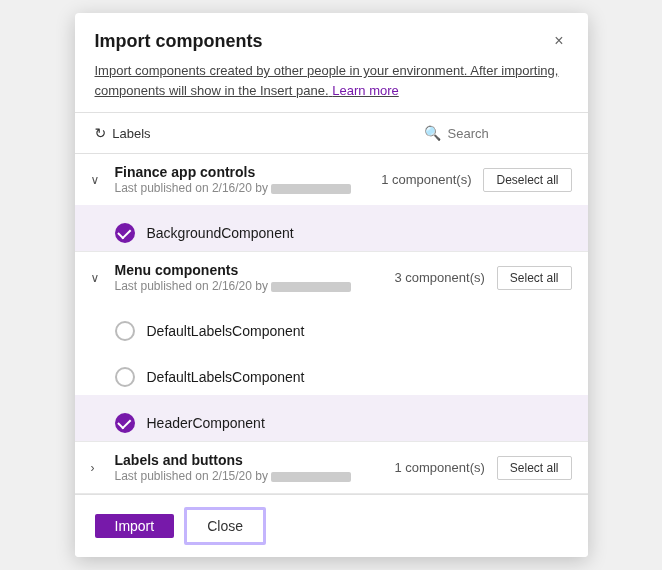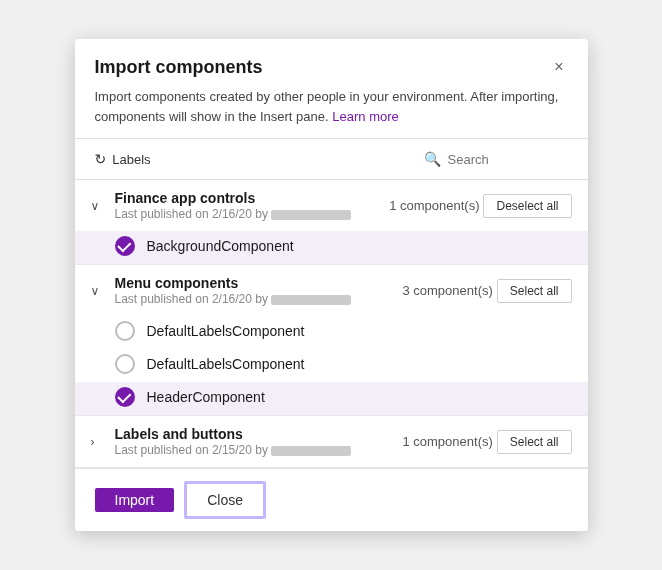--- a/index.html
+++ b/index.html
@@ -36,20 +36,21 @@
       background: none;
       border: none;
       padding: 4px;
       line-height: 1;
     }
     .dialog-desc {
       padding: 0 20px 12px 20px;
       font-size: 13px;
       color: #444;
       line-height: 1.5;
+      text-decoration: underline;
     }
     .dialog-desc a {
       color: #7719aa;
       text-decoration: none;
     }
     .toolbar {
       display: flex;
       align-items: center;
       padding: 8px 20px;
       border-top: 1px solid #e0e0e0;
@@ -122,41 +123,41 @@
       display: inline-block;
       width: 80px;
       height: 10px;
       background: #ccc;
       border-radius: 2px;
       vertical-align: middle;
     }
     .group-actions {
       display: flex;
       align-items: center;
-      gap: 4px;
+      gap: 12px;
     }
     .component-count {
       font-size: 13px;
       color: #555;
       white-space: nowrap;
     }
     .action-btn {
       border: 1px solid #ccc;
       background: #fff;
       padding: 4px 12px;
       font-size: 12px;
       cursor: pointer;
       border-radius: 2px;
       color: #333;
       white-space: nowrap;
     }
     .component-item {
       display: flex;
       align-items: center;
-      padding: 5px 16px 8px 40px;
+      padding: 18px 16px 8px 40px;
       gap: 12px;
       font-size: 14px;
       color: #1a1a1a;
     }
     .component-item.selected {
       background: #f3eef8;
     }
     .radio-circle {
       width: 20px;
       height: 20px;

